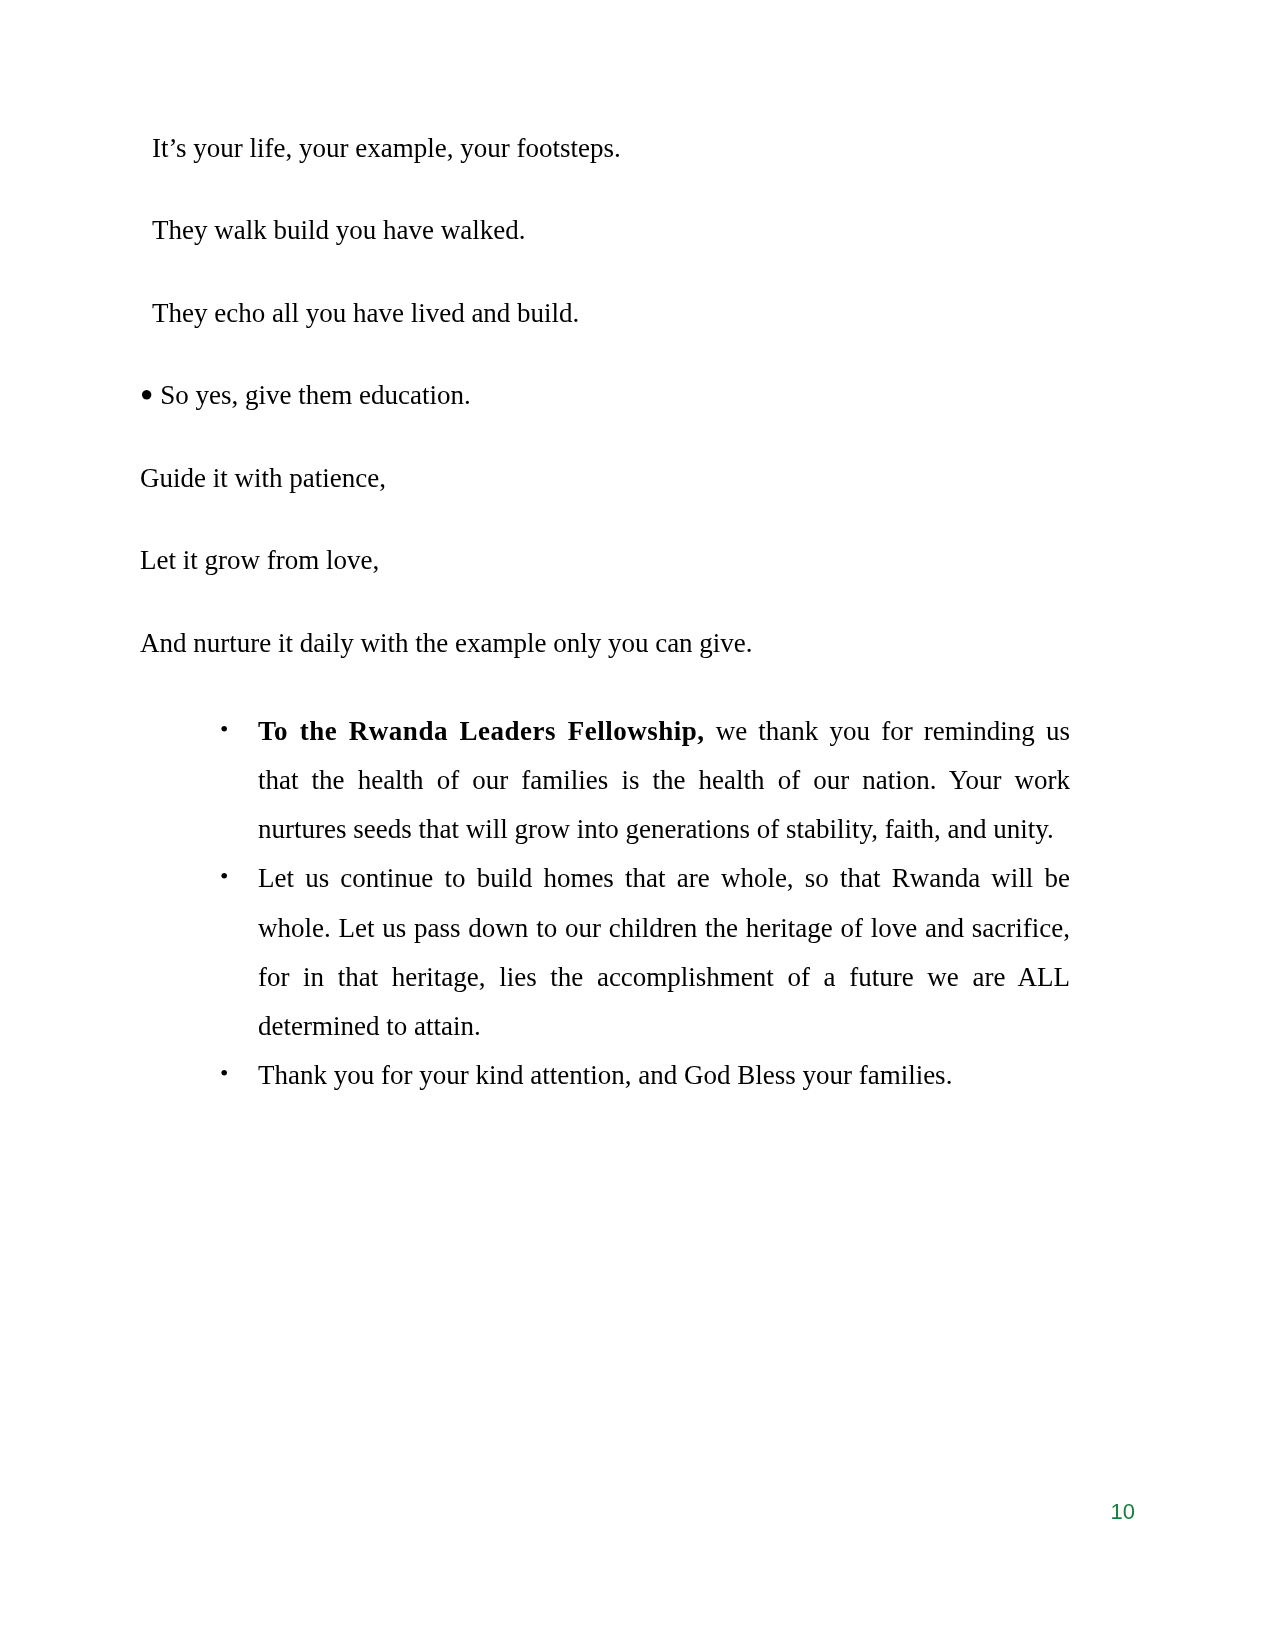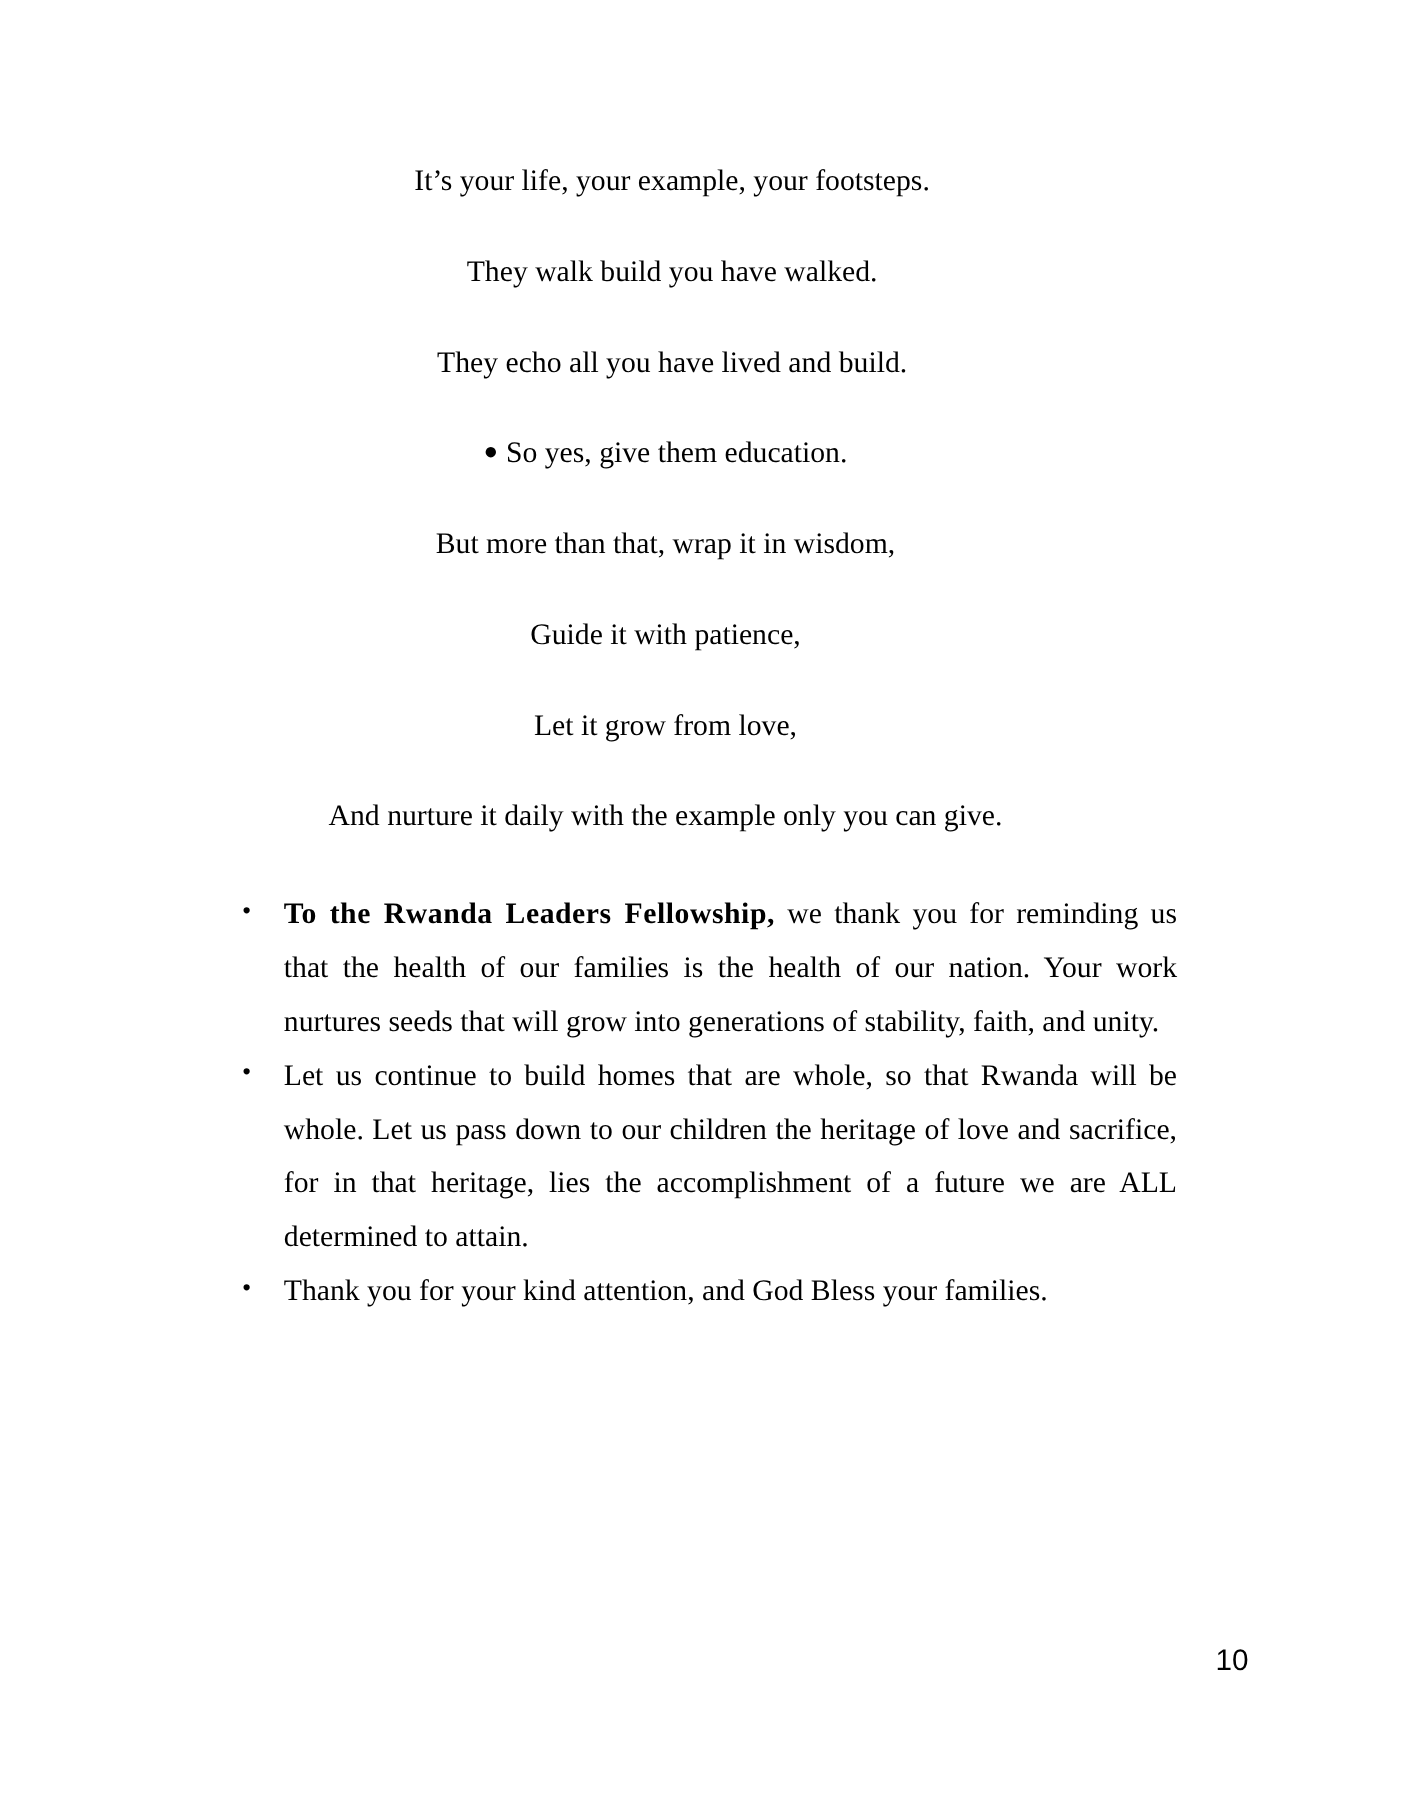--- a/index.html
+++ b/index.html
@@ -23,22 +23,22 @@
     height: 1650px;
     box-sizing: border-box;
     padding: 130px 140px 0 140px;
   }
   .doc-body {
     width: 930px;
   }
   p.line {
     font-size: 27px;
     line-height: 1.35;
-    margin: 16px 0 46px 0;
-    text-align: center;
+    margin: 0 0 46px 0;
+    text-align: left;
     white-space: nowrap;
   }
   p.line.indent {
     padding-left: 12px;
   }
   p.line.bullet-inline {
     padding-left: 0;
   }
   .inline-bullet {
     font-size: 22px;
@@ -69,38 +69,37 @@
     line-height: 1.9;
   }
   ul.blocklist > li b {
     font-weight: bold;
     letter-spacing: 0.5px;
   }
   .page-number {
     position: absolute;
     right: 140px;
     bottom: 125px;
-    font-size: 27px;
+    font-size: 22px;
     font-family: "Liberation Sans", sans-serif;
-    color: #000000;
+    color: #15803d;
   }
 </style>
 </head>
 <body>
 
 <div class="page">
   <div class="doc-body">
 
     <p class="line indent">It’s your life, your example, your footsteps.</p>
     <p class="line indent">They walk build you have walked.</p>
     <p class="line indent">They echo all you have lived and build.</p>
 
     <p class="line bullet-inline"><span class="inline-bullet">●</span><span>So yes, give them education.</span></p>
 
-    <p class="line">But more than that, wrap it in wisdom,</p>
     <p class="line">Guide it with patience,</p>
     <p class="line">Let it grow from love,</p>
     <p class="line">And nurture it daily with the example only you can give.</p>
 
     <ul class="blocklist">
       <li><b>To the Rwanda Leaders Fellowship,</b><span> we thank you for reminding us that the health of our families is the health of our nation. Your work nurtures seeds that will grow into generations of stability, faith, and unity.</span></li>
       <li><span>Let us continue to build homes that are whole, so that Rwanda will be whole. Let us pass down to our children the heritage of love and sacrifice, for in that heritage, lies the accomplishment of a future we are ALL determined to attain.</span></li>
       <li><span>Thank you for your kind attention, and God Bless your families.</span></li>
     </ul>
 

